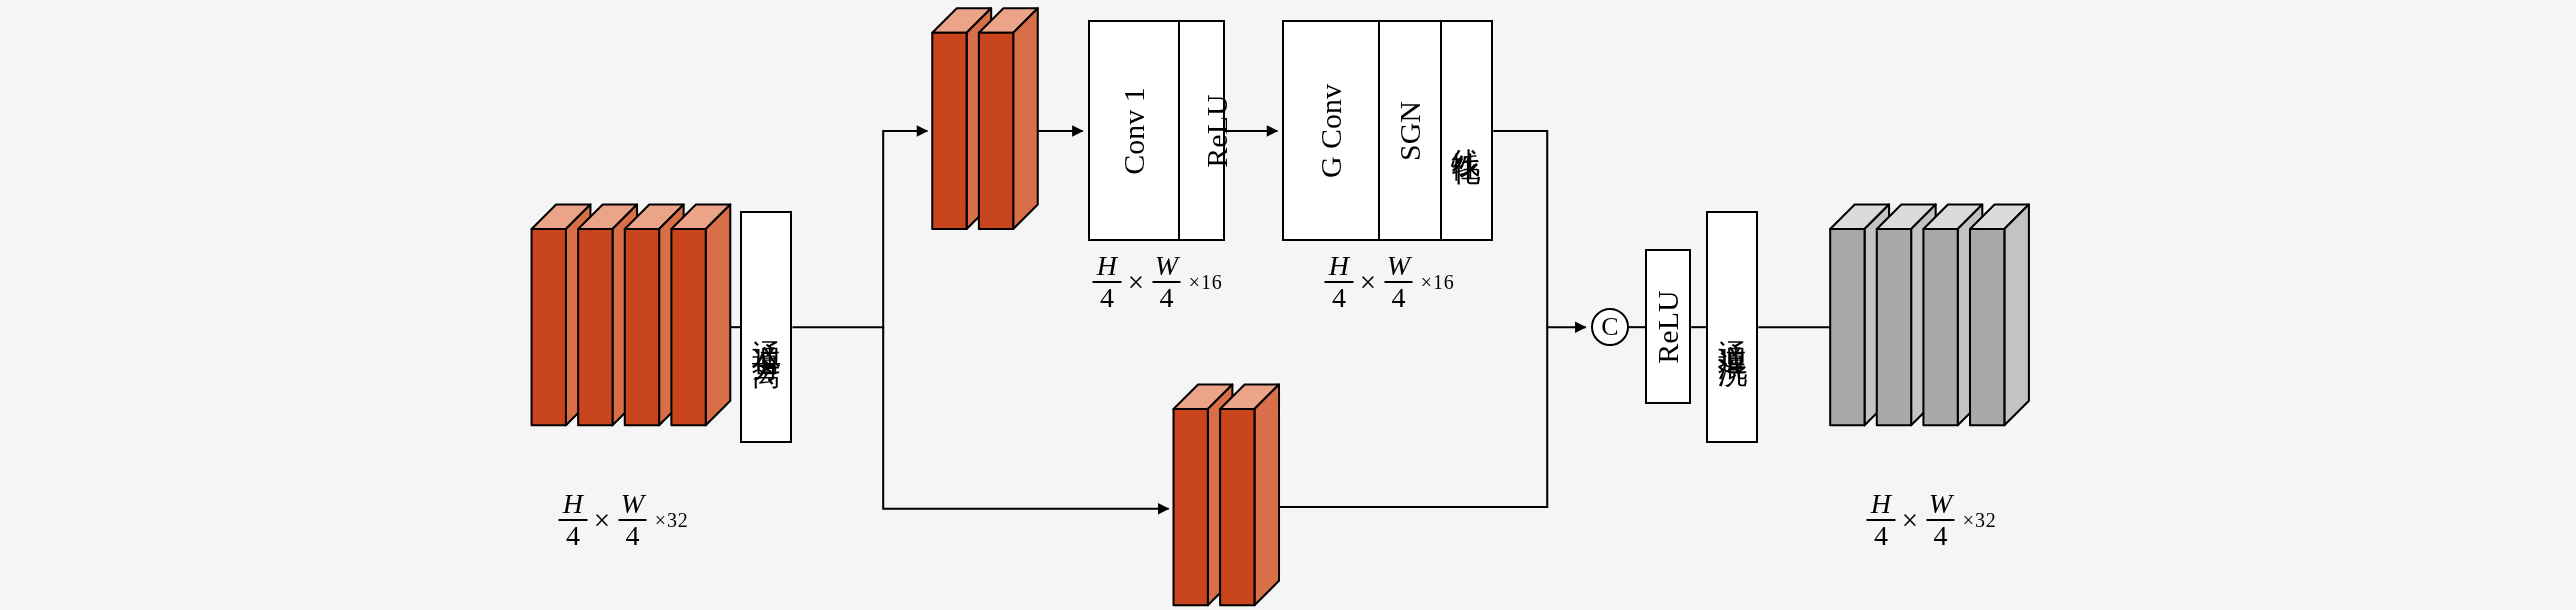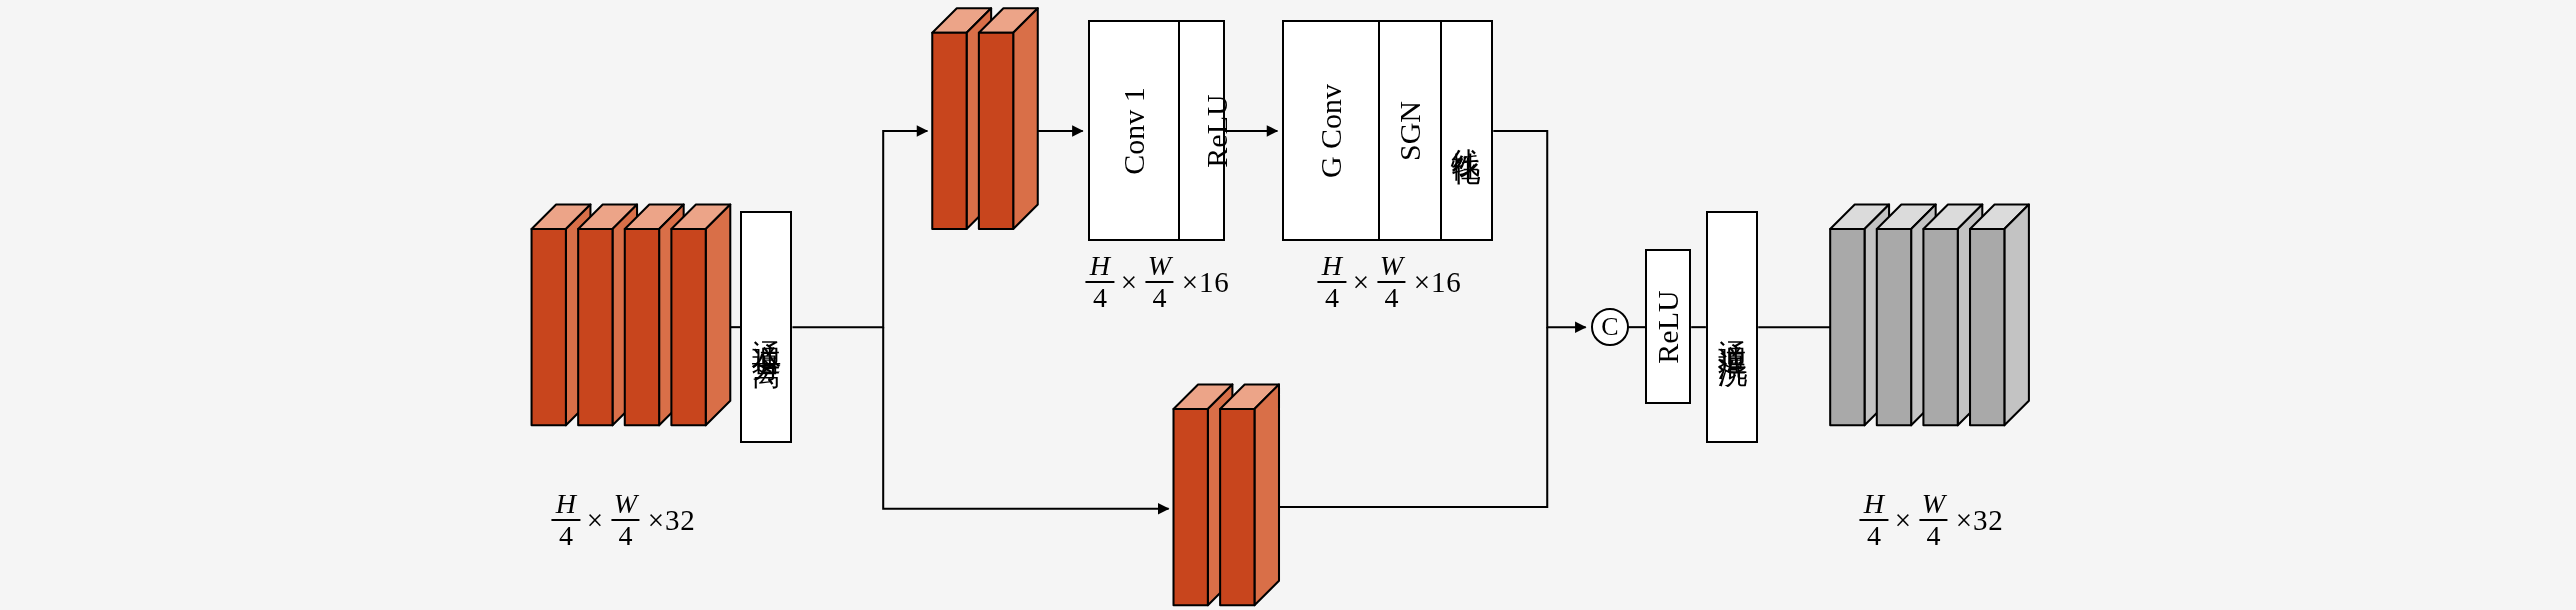--- a/index.html
+++ b/index.html
@@ -78,21 +78,21 @@
   .frac {
     display: inline-flex;
     flex-direction: column;
     align-items: center;
     line-height: 1.08;
     font-size: 28px;
   }
   .frac .num { font-style: italic; padding: 0 7.4px; }
   .frac .den { border-top: 2px solid #000; padding: 0 7.4px; }
   .dim .mul { font-size: 29px; }
-  .dim .sfx { font-size: 29px; letter-spacing: 0.8px; }
+  .dim .sfx { font-size: 20px; letter-spacing: 0.8px; }
 </style>
 </head>
 <body>
 
 <div class="page">
 
   <svg class="layer" width="2576" height="611" viewBox="0 0 3150 747">
     <defs>
       <marker id="arrow" markerUnits="userSpaceOnUse" markerWidth="16" markerHeight="16" refX="14" refY="8" orient="auto">
         <path d="M1,1 L15,8 L1,15 Z" fill="#000"></path>

